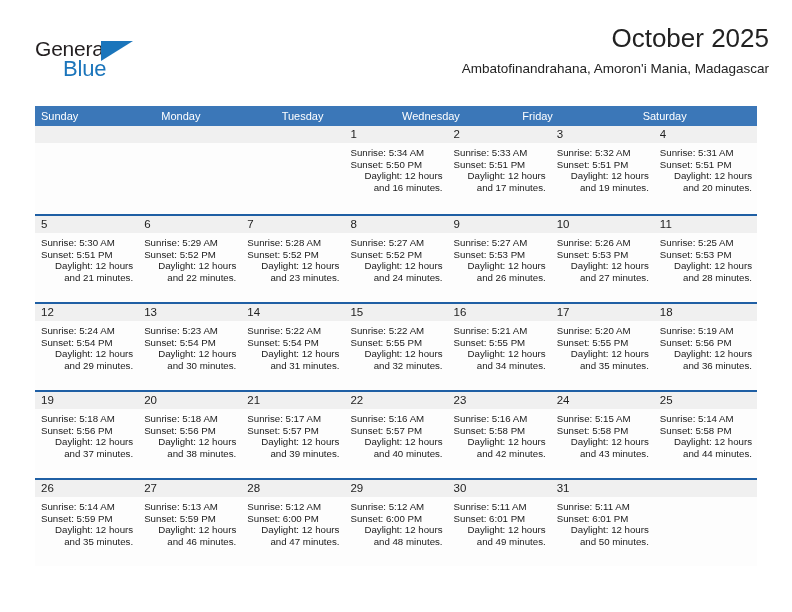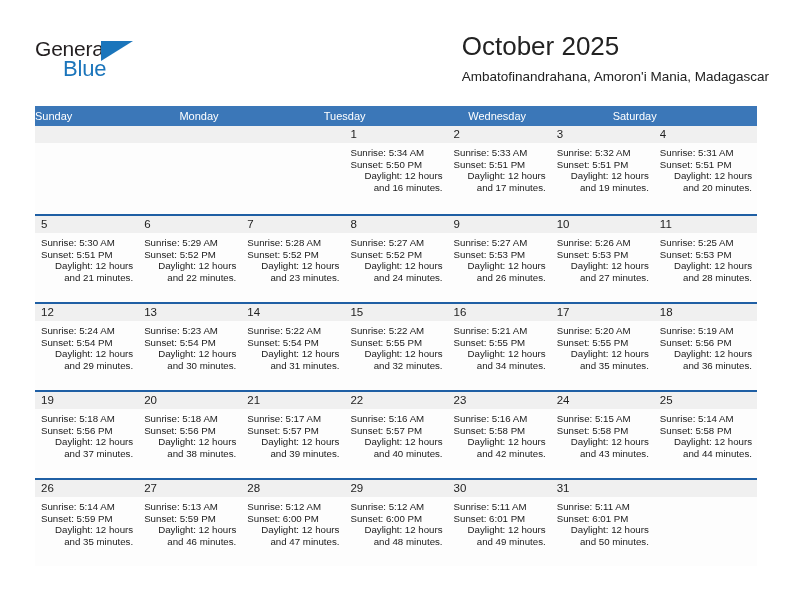--- a/index.html
+++ b/index.html
@@ -58,21 +58,22 @@
     left: 28px;
     top: 19px;
     font-size: 22px;
     color: #1b75bb;
     letter-spacing: -0.2px;
     font-family: "Liberation Sans", sans-serif;
   }
   .title-block {
     position: absolute;
     right: 36px;
-    top: 30px;
+    top: 22px;
+    text-align: right;
   }
   .cal-title {
     font-size: 26px;
     color: #222222;
     font-weight: normal;
     line-height: 32px;
     white-space: nowrap;
   }
   .cal-subtitle {
     margin-top: 6px;
@@ -92,20 +93,21 @@
   .weekdays {
     display: flex;
     background: #3b77b8;
     height: 20px;
   }
   .weekday {
     flex: 1 1 0;
     color: #ffffff;
     font-size: 11px;
     line-height: 20px;
+    padding-left: 6px;
     box-sizing: border-box;
     white-space: nowrap;
   }
   .week {
     display: flex;
     border-top: 2px solid #1f5fa4;
     height: 88px;
     box-sizing: border-box;
   }
   .week:first-of-type {
@@ -163,20 +165,21 @@
     </div>
 
   </div>
 
   <div class="calendar">
     <div class="weekdays">
         <div class="weekday">Sunday</div>
         <div class="weekday">Monday</div>
         <div class="weekday">Tuesday</div>
         <div class="weekday">Wednesday</div>
+        <div class="weekday">Friday</div>
         <div class="weekday">Saturday</div>
       </div>
     <div id="weeks-container">
         <div class="week">
           <div class="daycell empty">
             <div class="daynum"></div>
           </div>
           <div class="daycell empty">
             <div class="daynum"></div>
           </div>

